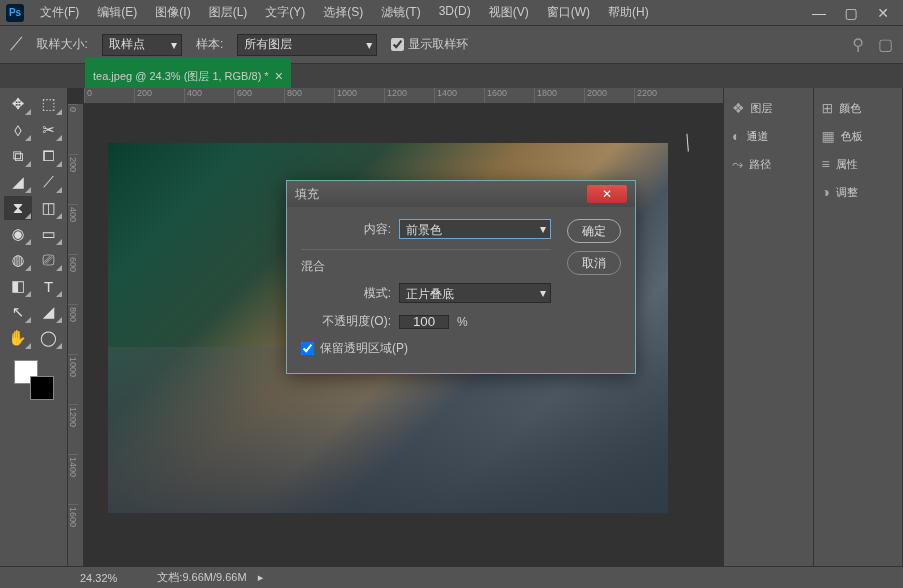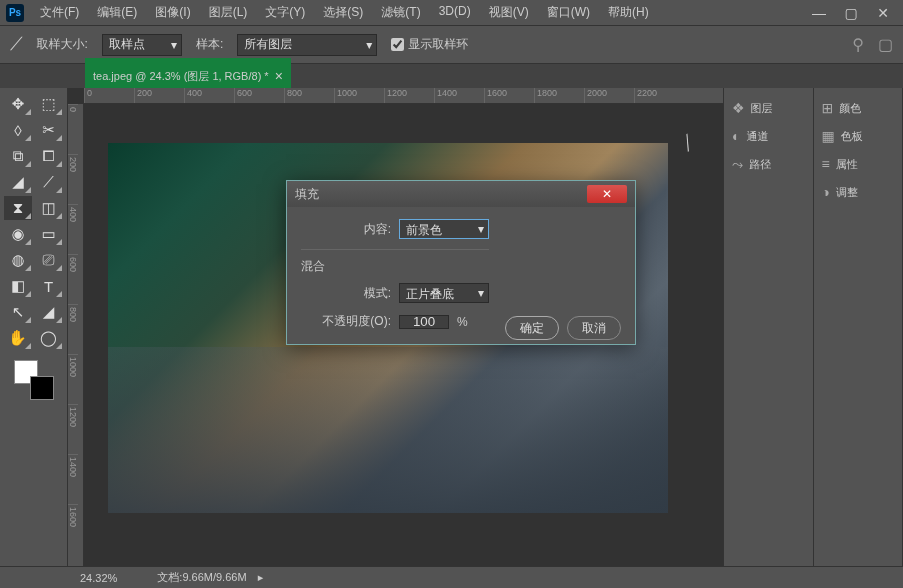--- a/index.html
+++ b/index.html
@@ -39,31 +39,31 @@
 .panels { width: 180px; background: #535353; display: flex; border-left: 1px solid #333; }
 .panel-col { flex: 1; padding: 6px 4px; border-right: 1px solid #333; }
 .panel-item { display: flex; align-items: center; gap: 6px; padding: 6px 4px; cursor: pointer; font-size: 11px; }
 .panel-icon { font-size: 14px; color: #aaa; }
 .statusbar { height: 22px; background: #535353; display: flex; align-items: center; padding: 0 10px; gap: 40px; font-size: 11px; border-top: 1px solid #333; }
 .statusbar span { padding-left: 70px; }
 
 .dialog { position: absolute; top: 180px; left: 286px; width: 350px; background: #535353; border: 1px solid #7aa; box-shadow: 0 4px 20px rgba(0,0,0,0.5); }
 .dlg-title { height: 26px; background: linear-gradient(#5a5a5a,#4a4a4a); display: flex; align-items: center; padding: 0 8px; font-size: 12px; }
 .dlg-close { margin-left: auto; width: 40px; height: 18px; background: linear-gradient(#d9534f,#c9302c); border-radius: 2px; display: flex; align-items: center; justify-content: center; color: #fff; font-size: 12px; cursor: pointer; }
-.dlg-body { padding: 12px 14px 4px; display: flex; gap: 16px; }
+.dlg-body { padding: 12px 14px 16px; display: flex; gap: 16px; }
 .dlg-form { flex: 1; }
 .dlg-row { display: flex; align-items: center; gap: 8px; margin-bottom: 10px; }
 .dlg-label { width: 90px; text-align: right; font-size: 12px; }
 .dlg-select { flex: 1; background: #3f3f3f; border: 1px solid #6ad; padding: 2px 18px 2px 6px; height: 20px; position: relative; font-size: 12px; color: #ddd; }
 .dlg-select.plain { border-color: #2a2a2a; }
 .dlg-select::after { content: "▾"; position: absolute; right: 4px; }
 .dlg-input { width: 50px; background: #3f3f3f; border: 1px solid #2a2a2a; color: #ddd; padding: 2px 4px; text-align: center; height: 14px; }
 .dlg-fieldset { border: none; border-top: 1px solid #666; padding-top: 8px; margin-top: 4px; }
 .dlg-fieldset-label { font-size: 12px; margin-bottom: 8px; display: block; }
-.dlg-btns { display: flex; gap: 8px; align-items: flex-end; }
+.dlg-btns { display: flex; flex-direction: column; gap: 8px; }
 .dlg-btn { width: 54px; height: 24px; border: 1px solid #888; border-radius: 12px; background: #535353; color: #ddd; display: flex; align-items: center; justify-content: center; cursor: pointer; font-size: 12px; }
 .dlg-btn.primary { border-color: #aaa; }
 .dlg-check { display: flex; align-items: center; gap: 6px; margin-top: 6px; font-size: 12px; }
 </style>
 </head>
 <body>
 
 <div class="titlebar">
   <div class="ps-logo">Ps</div>
   <div class="menu" id="menu">
@@ -232,20 +232,24 @@
         <span class="dlg-fieldset-label">混合</span>
         <div class="dlg-row">
           <div class="dlg-label">模式:</div>
           <div class="dlg-select plain"><span>正片叠底</span></div>
         </div>
         <div class="dlg-row">
           <div class="dlg-label">不透明度(O):</div>
           <input class="dlg-input" value="100" style="">
           <span>%</span>
         </div>
+        <label class="dlg-check">
+          <input type="checkbox" id="preserve-check" checked="" style="">
+            <span>保留透明区域(P)</span>
+        </label>
       </div>
     </div>
     <div class="dlg-btns">
       <div class="dlg-btn primary">
           <span>确定</span>
         </div>
       <div class="dlg-btn">
           <span>取消</span>
         </div>
     </div>

